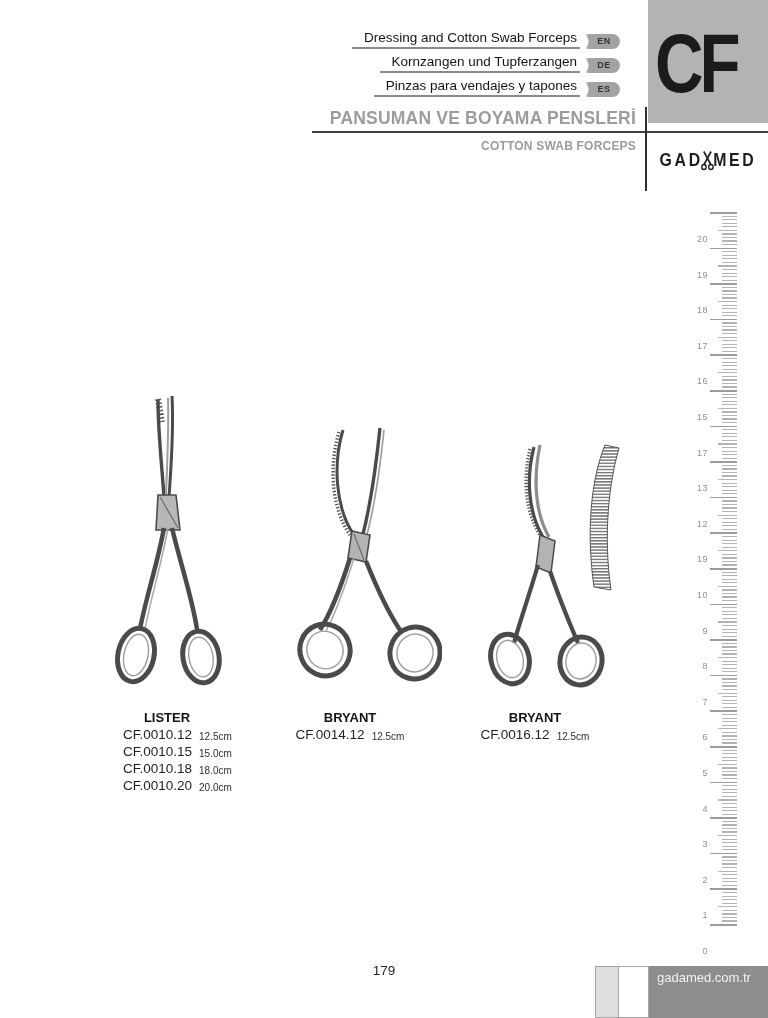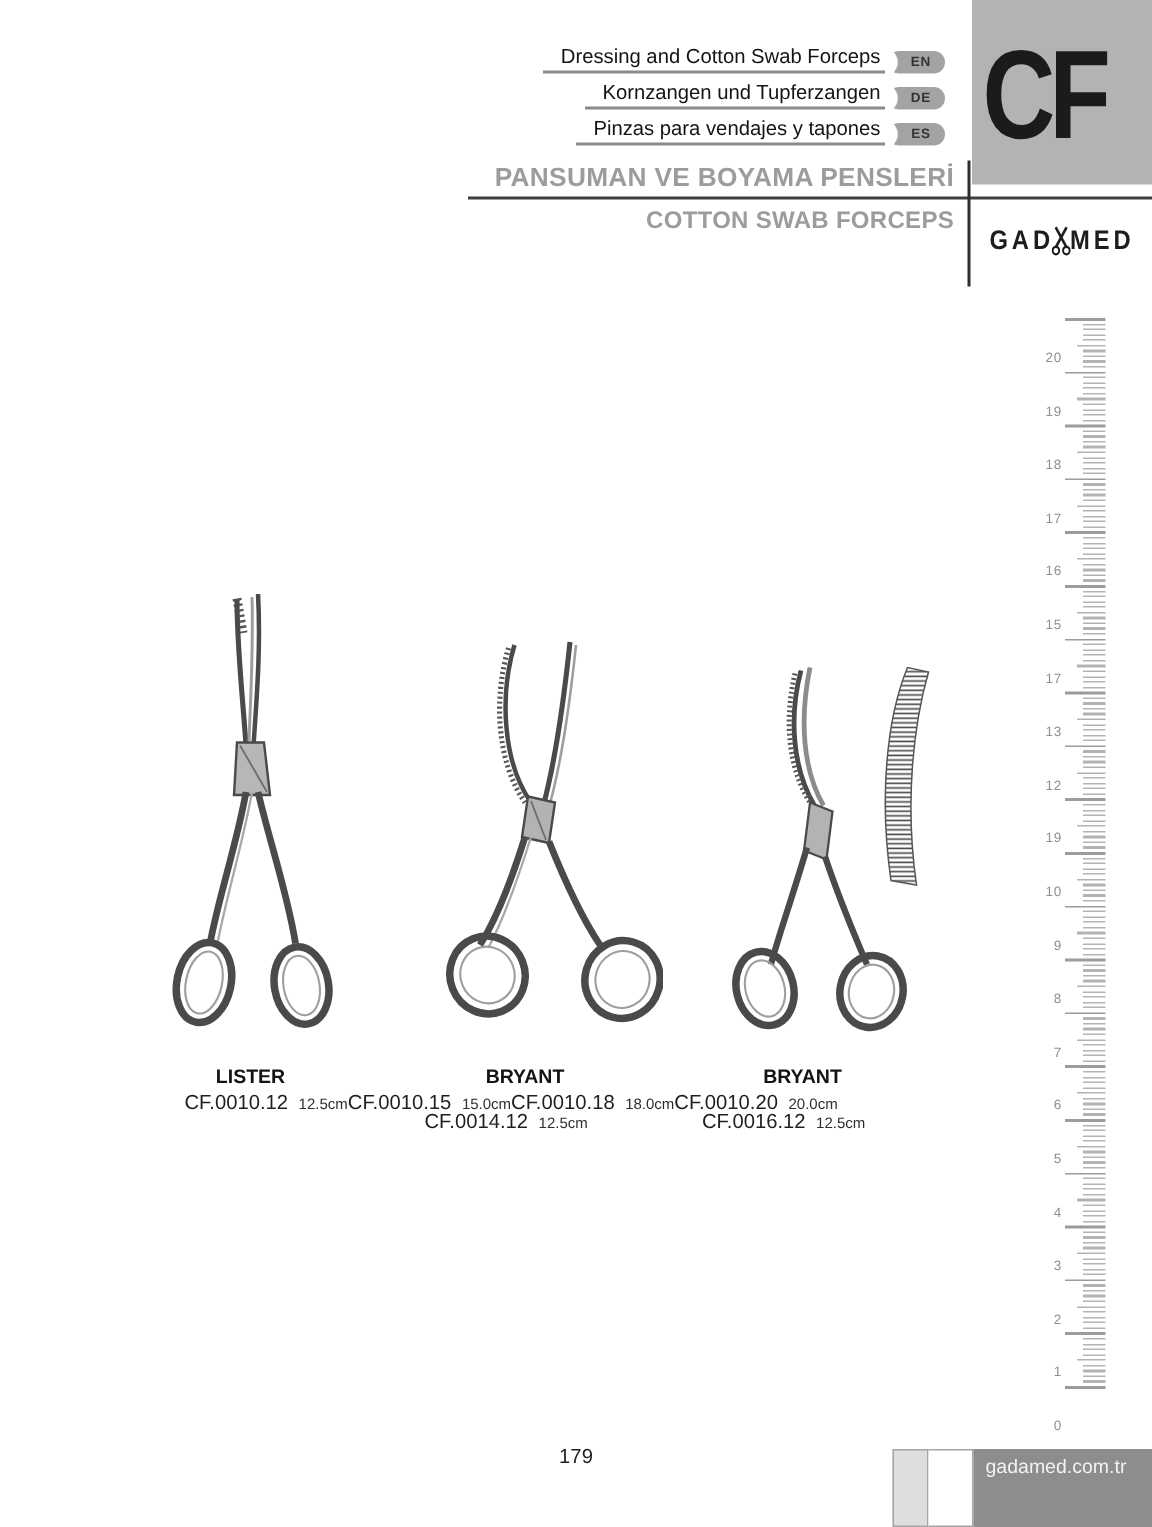--- a/index.html
+++ b/index.html
@@ -1,55 +1,55 @@
 <!DOCTYPE html>
 <html style="--category-box-bg: #b3b3b3; --title-gray: #9c9c9c; --badge-bg: #a3a3a3; --badge-text: #333333; --footer-dark-square: #6e6e6e; --footer-site-bg: #8d8d8d; --footer-light-box: #dedede; --ruler-tick: #b3b3b3; --ruler-number: #8f8f8f; --line-dark: #3f3f3f;"><head>
 <meta charset="utf-8">
 <style>
   html,body{margin:0;padding:0;background:#fff;}
   .page{position:relative;width:768px;height:1018px;background:#fff;overflow:hidden;
         font-family:"Liberation Sans", sans-serif;color:#1a1a1a;}
 
   
-  .lang-block{position:absolute;top:31px;right:138px;display:flex;flex-direction:column;gap:8px;text-align:center;}
+  .lang-block{position:absolute;top:31px;right:148px;display:flex;flex-direction:column;gap:8px;text-align:center;}
   .lang-row{display:flex;align-items:center;justify-content:flex-end;height:16px;}
   .lang-label{font-size:13.5px;color:#141414;border-bottom:2px solid #8a8a8a;
               padding:0 3px 2px 12px;white-space:nowrap;}
   .lang-badge{display:inline-flex;align-items:center;justify-content:center;
               width:38px;height:15px;margin-left:2px;margin-top:4px;
               font-size:9px;font-weight:bold;color:var(--badge-text,#333);
               background:radial-gradient(circle at -3px 50%, #fff 9px, var(--badge-bg,#a3a3a3) 10px);
               border-radius:8px;letter-spacing:.5px;padding-left:6px;box-sizing:border-box;}
 
   
   .cf-box{position:absolute;left:648px;top:0;width:144px;height:123px;
           background:var(--category-box-bg,#b3b3b3);}
   .cf-text{position:absolute;left:7px;top:21px;font-size:84px;font-weight:bold;line-height:1;
            letter-spacing:-5px;color:#1b1b1b;transform:scaleX(.8);transform-origin:left top;}
   .title-tr{position:absolute;right:132px;top:108px;font-size:17.5px;font-weight:bold;
             color:var(--title-gray,#9c9c9c);letter-spacing:.2px;white-space:nowrap;}
   .title-line{position:absolute;left:312px;right:0;top:131px;height:2px;
               background:var(--line-dark,#3f3f3f);}
-  .title-en{position:absolute;right:132px;top:139px;font-size:16px;font-weight:bold;
+  .title-en{position:absolute;right:132px;top:139px;font-size:12px;font-weight:bold;
             color:var(--title-gray,#9c9c9c);letter-spacing:.2px;white-space:nowrap;}
   .v-div{position:absolute;left:645px;top:107px;width:2px;height:84px;background:#2e2e2e;}
   .brand{position:absolute;left:648px;top:150px;width:120px;display:flex;justify-content:center;
          align-items:flex-end;font-size:18px;font-weight:600;letter-spacing:3px;color:#1d1d1d;
          transform:scaleX(.88);transform-origin:center;}
   .brand .scissors{margin:0 -1px 0 -2px;}
 
   
   .figure{position:absolute;}
 
   
   .product-label{position:absolute;top:710px;}
   .product-name{font-size:13px;font-weight:bold;color:#141414;text-align:center;margin-bottom:2px;}
-  .items{display:flex;flex-direction:row;align-items:flex-end;}
+  .items{display:flex;flex-direction:column;}
   .item-row{display:flex;gap:7px;line-height:15px;justify-content:flex-start;}
-  .product-label.center .item-row{justify-content:center;margin-top:13px;}
+  .product-label.center .item-row{justify-content:center;}
   .item-code{font-size:13.5px;color:#1f1f1f;}
   .item-size{font-size:10px;color:#2e2e2e;align-self:center;padding-top:2px;}
   #label-lister{left:104px;width:126px;}
   #label-lister .items{padding-left:19px;}
   #label-bryant1{left:283px;width:134px;}
   #label-bryant2{left:468px;width:134px;}
 
   
   .ruler{position:absolute;inset:0;pointer-events:none;}
   .tick{position:absolute;right:31px;height:1.2px;background:var(--ruler-tick,#b3b3b3);}

